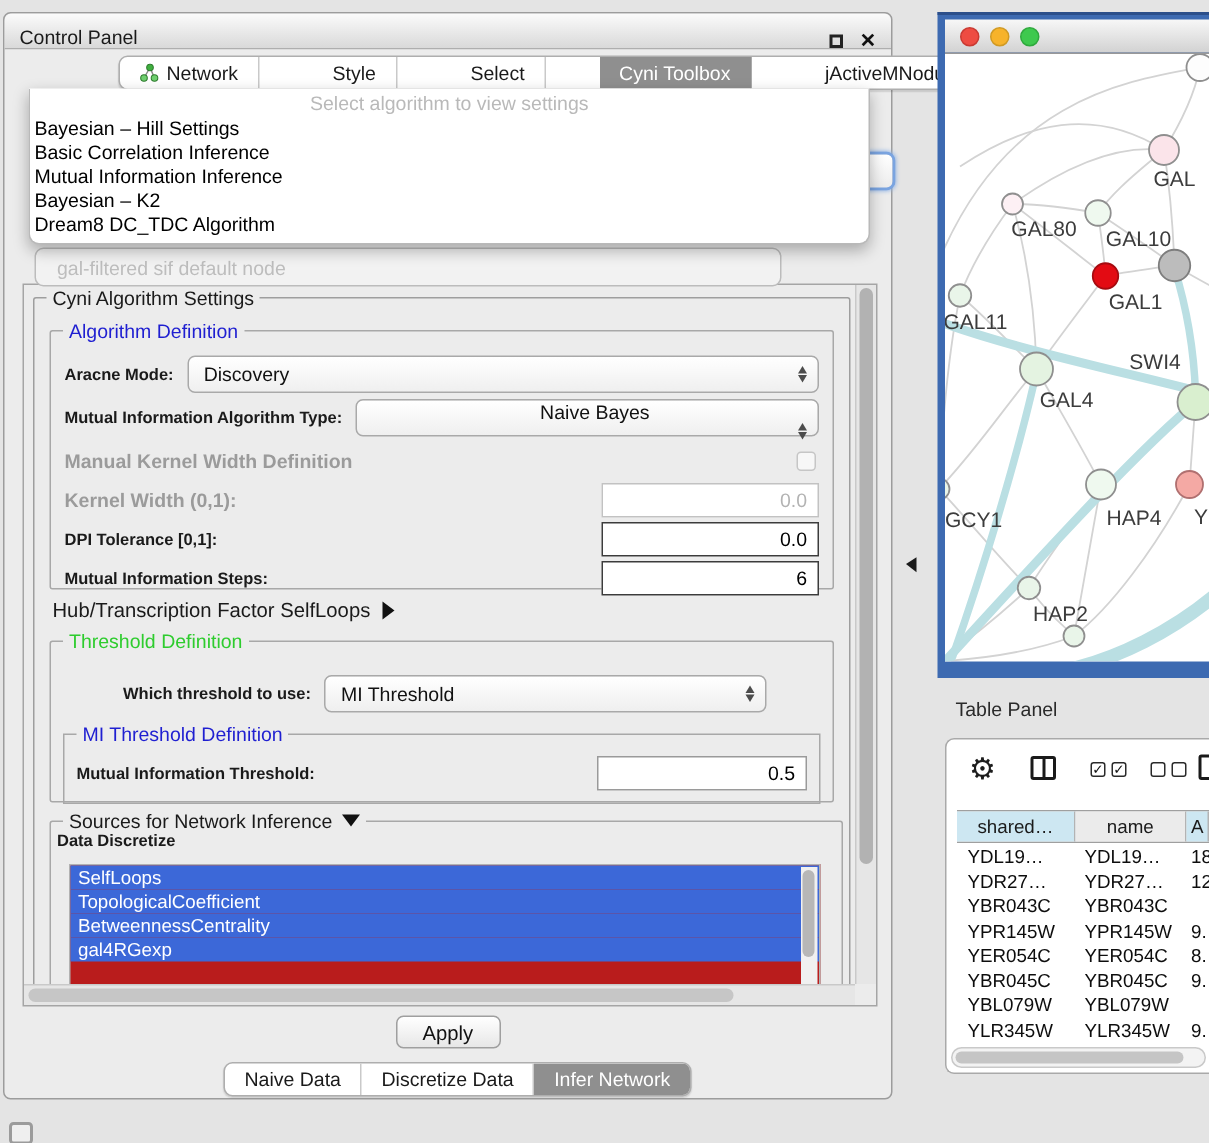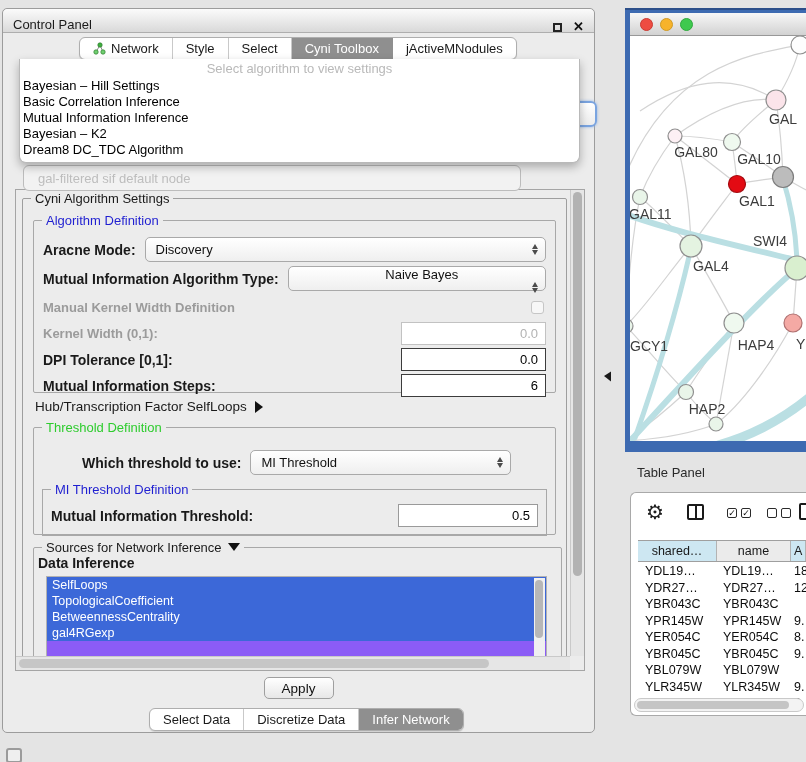--- a/index.html
+++ b/index.html
@@ -30,21 +30,21 @@
     position:absolute; display:flex; background:#fff;
     border:1px solid #aeaeae; border-radius:6px; overflow:hidden;
     height:23px; font-size:13px; box-shadow:0 1px 1px rgba(0,0,0,.12);
   }
   .seg {
     display:flex; align-items:center; justify-content:center; gap:5px;
     padding:0 13px; color:#1a1a1a; border-right:1px solid #c9c9c9; white-space:nowrap;
   }
   .seg:last-child { border-right:none; }
   .seg.sel { background:#8f8f8f; color:#fff; border-right-color:#8f8f8f; }
-  #top-tabs { left:76px; top:28px; }
+  #top-tabs { left:76px; top:28px;gap:36px; }
   #bottom-tabs { left:146px; top:699px; }
 
   
   #algo-popup {
     position:absolute; left:16px; top:50px; width:561px;
     background:#fff; border:1px solid #b9b9b9; border-top:none;
     border-radius:0 0 7px 7px; box-shadow:0 4px 10px rgba(0,0,0,.28);
     z-index:20; padding-bottom:4px;
   }
   .popup-prompt { text-align:center; color:#b9b9b9; font-size:13px; height:19px; line-height:19px; }
@@ -93,21 +93,21 @@
   .gtitle.blue { color:#1f1fd1; }
   .gtitle.green { color:#2ecc2e; }
 
   #grp-settings { left:6px; top:8px; width:545px; height:466px; border-color:#9e9e9e;padding-left:16px; }
   #grp-algdef  { left:10px; top:21px; right:10px; height:173px; padding:16px 9px 0 9px; }
   #grp-thresh  { left:10px; top:228px; right:10px; height:108px; }
   #grp-mithresh{ margin:14px 8px 0 8px; position:relative; border:1px solid #a8a8a8; padding:14px 8px 8px 8px; }
   #grp-sources { left:10px; top:348px; right:4px; height:150px; }
 
   .frow { display:flex; align-items:center; }
-  .blabel { font-weight:bold; font-size:14px; color:#1a1a1a; white-space:nowrap; }
+  .blabel { font-weight:bold; font-size:11px; color:#1a1a1a; white-space:nowrap; }
   .glabel { font-weight:bold; font-size:13px; color:#9b9b9b; white-space:nowrap; }
 
   .combo {
     display:flex; align-items:center; flex:1;
     background:linear-gradient(#ffffff,#efefef);
     border:1px solid #a9a9a9; border-radius:5px; height:25px;
     padding-left:10px; font-size:13px; color:#111;
   }
   .combo .arrows { margin-left:auto; padding:0 7px; display:flex; flex-direction:column; gap:1px; }
   .combo .arrows i { border-left:3.5px solid transparent; border-right:3.5px solid transparent; display:block; }
@@ -123,21 +123,21 @@
 
   .checkbox { width:13px; height:13px; border:1px solid #c6c6c6; border-radius:3px; background:#f7f7f7; margin-left:auto; margin-right:2px; }
 
   .tri-right { display:inline-block; margin-left:8px; border-top:6px solid transparent; border-bottom:6px solid transparent; border-left:8px solid #111; vertical-align:-2px; }
   .tri-down  { display:inline-block; margin-left:6px; border-left:6px solid transparent; border-right:6px solid transparent; border-top:8px solid #111; vertical-align:1px; }
 
   #hub-row { position:absolute; left:12px; top:200px; font-size:13.5px; color:#1a1a1a; }
 
   #attr-list {
     position:absolute; left:12px; top:28px; right:14px; height:110px;
-    background:#8b5cf6; border:1px solid #b2b2b2;
+    background:#b91c1c; border:1px solid #b2b2b2;
   }
   .attr-item { height:16px; line-height:16px; font-size:12.5px; color:#fff; background:#3c68d8; padding-left:5px; }
   #attr-vscroll { position:absolute; right:1px; top:1px; bottom:1px; width:11px; background:#f0f0f0; }
   #attr-vscroll .thumb { position:absolute; left:1px; top:2px; width:8px; height:58px; background:#b7b7b7; border-radius:4px; }
 
   #apply-btn {
     position:absolute; left:50%; transform:translateX(-50%); top:668px;
     width:70px; height:22px; background:linear-gradient(#ffffff,#e7e7e7);
     border:1px solid #9f9f9f; border-radius:5px;
     font-size:13.5px; color:#111; display:flex; align-items:center; justify-content:center;
@@ -323,21 +323,21 @@
           <span class="gtitle blue">MI Threshold Definition</span>
           <div class="frow">
             <span class="blabel">Mutual Information Threshold:</span>
             <span class="field" style="width:140px; border-color:#9a9a9a;">0.5</span>
           </div>
         </div>
       </div>
 
       <div class="group" id="grp-sources">
         <span class="gtitle"><span>Sources for Network Inference</span><span class="tri-down"></span></span>
-        <div class="blabel" style="position:absolute; left:4px; top:7px;">Data Inference</div>
+        <div class="blabel" style="position:absolute; left:4px; top:7px;">Data Discretize</div>
         <div id="attr-list">
           <div class="attr-item">SelfLoops</div>
           <div class="attr-item">TopologicalCoefficient</div>
           <div class="attr-item">BetweennessCentrality</div>
           <div class="attr-item">gal4RGexp</div>
           <div id="attr-vscroll">
               <div class="thumb"></div>
             </div>
         </div>
       </div>
@@ -348,21 +348,21 @@
       </div>
     <div id="hscroll">
         <div class="thumb"></div>
       </div>
   </div>
 
   <div id="apply-btn">Apply</div>
 
   <div class="segmented" id="bottom-tabs">
     <span class="seg">
-        <span>Select Data</span>
+        <span>Naive Data</span>
       </span>
     <span class="seg">
         <span>Discretize Data</span>
       </span>
     <span class="seg sel">
         <span>Infer Network</span>
       </span>
   </div>
 </div>
 

